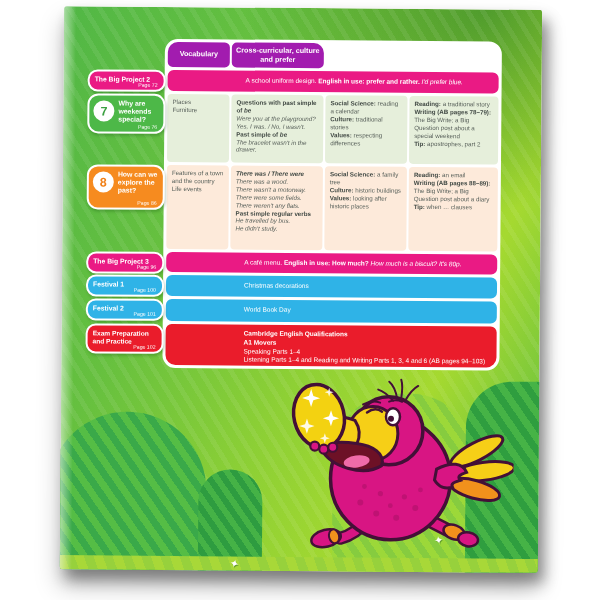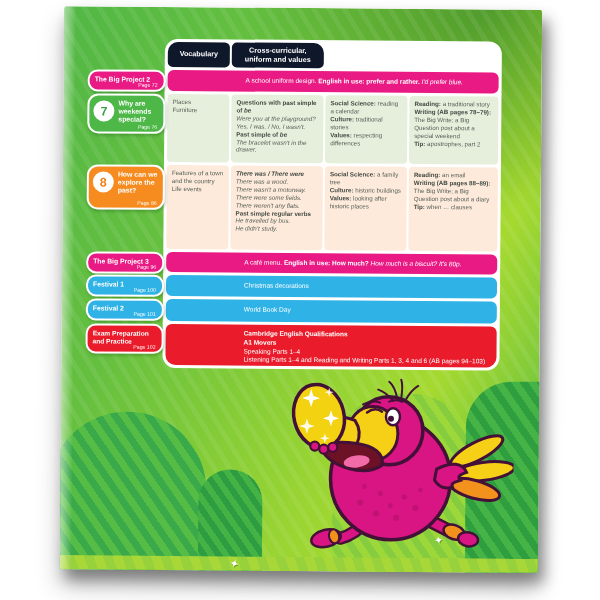--- a/index.html
+++ b/index.html
@@ -31,21 +31,21 @@
         background:repeating-linear-gradient(70deg,#a8d838 0 9px,#97d13c 9px 18px);}
   .sparkle{position:absolute;color:#ffffff;font-size:11px;line-height:11px;
         text-shadow:1px 1px 0 rgba(30,90,30,.45);z-index:6;}
   .mascot{position:absolute;left:208px;top:368px;width:245px;height:185px;z-index:5;}
   
   .panel{position:absolute;left:101px;top:32px;width:337px;height:329px;background:#fff;
          border-radius:13px;padding:3px;box-sizing:border-box;
          display:flex;flex-direction:column;gap:3px;z-index:3;}
   .cols{display:grid;grid-template-columns:62px 92px 82px 1fr;gap:2px;}
   .hdr{height:25px;}
-  .hdr .hcell{background:#0f172a;color:#fff;font-weight:bold;font-size:7.2px;line-height:8.5px;
+  .hdr .hcell{background:#a21caf;color:#fff;font-weight:bold;font-size:7.2px;line-height:8.5px;
         display:flex;align-items:center;justify-content:center;text-align:center;
         border-radius:5px;padding:0 3px;}
   .hdr .hcell:first-child{border-radius:10px 5px 5px 5px;}
   .hdr .hcell:last-child{border-radius:5px 10px 5px 5px;}
   .band{border-radius:6px;color:#fff;font-size:6.5px;line-height:8px;
         padding:6px 8px 0 78px;box-sizing:border-box;}
   .band.pink{background:#ea1a84;}
   .band.blue{background:#2fb3e7;}
   .band.red{background:#ea1c2b;border-radius:6px 6px 10px 10px;padding-top:5px;line-height:8.8px;}
   .h21{height:21px;} .h68{height:68px;} .h84{height:84px;} .h20{height:20px;}
@@ -145,21 +145,21 @@
             <circle cx="55" cy="73" r="4.5"></circle>
             <circle cx="64" cy="71" r="4.5"></circle>
         </g>
         <path d="M168 92 C 183 84 194 86 198 95 C 192 97 188 99 192 103 C 186 105 182 106 184 110 C 177 112 170 110 166 103 Z" fill="#d81583" stroke="#431037" stroke-width="3"></path>
       </svg>
     </div>
 
     <div class="panel">
       <div class="cols hdr">
         <div class="hcell">Vocabulary</div>
-        <div class="hcell">Cross-curricular, uniform and values</div>
+        <div class="hcell">Cross-curricular, culture and prefer</div>
       </div>
 
       <div class="band pink h21"><span>A school uniform design. </span><span class="b" style="font-weight: bold;">English in use: prefer and rather. </span><span style="font-style: italic;">I'd prefer blue.</span></div>
 
       <div class="cols u7 h68">
         <div class="ucell"><span>Places</span><br><span>Furniture</span></div>
         <div class="ucell"><span class="b" style="font-weight: bold;">Questions with past simple of </span><span class="b" style="font-weight: bold; font-style: italic;">be</span><br><span style="font-style: italic;">Were you at the playground?</span><br><span style="font-style: italic;">Yes, I was. / No, I wasn't.</span><br><span class="b" style="font-weight: bold;">Past simple of </span><span class="b" style="font-weight: bold; font-style: italic;">be</span><br><span style="font-style: italic;">The bracelet wasn't in the drawer.</span></div>
         <div class="ucell"><span class="b" style="font-weight: bold;">Social Science:</span><span> reading a calendar</span><br><span class="b" style="font-weight: bold;">Culture:</span><span> traditional stories</span><br><span class="b" style="font-weight: bold;">Values:</span><span> respecting differences</span></div>
         <div class="ucell"><span class="b" style="font-weight: bold;">Reading:</span><span> a traditional story</span><br><span class="b" style="font-weight: bold;">Writing (AB pages 78–79):</span><br><span>The Big Write; a Big Question post about a special weekend</span><br><span class="b" style="font-weight: bold;">Tip:</span><span> apostrophes, part 2</span></div>
       </div>

